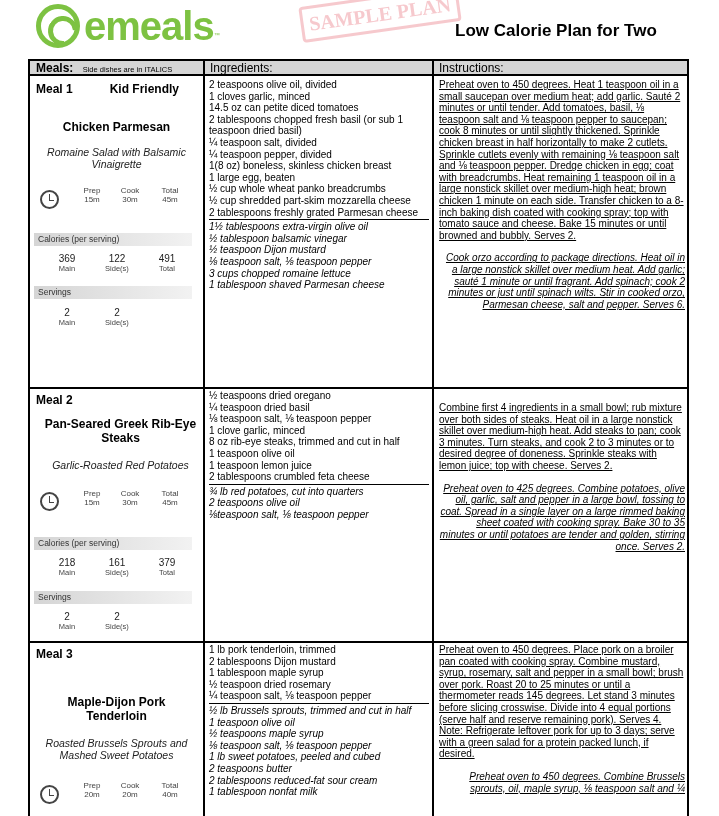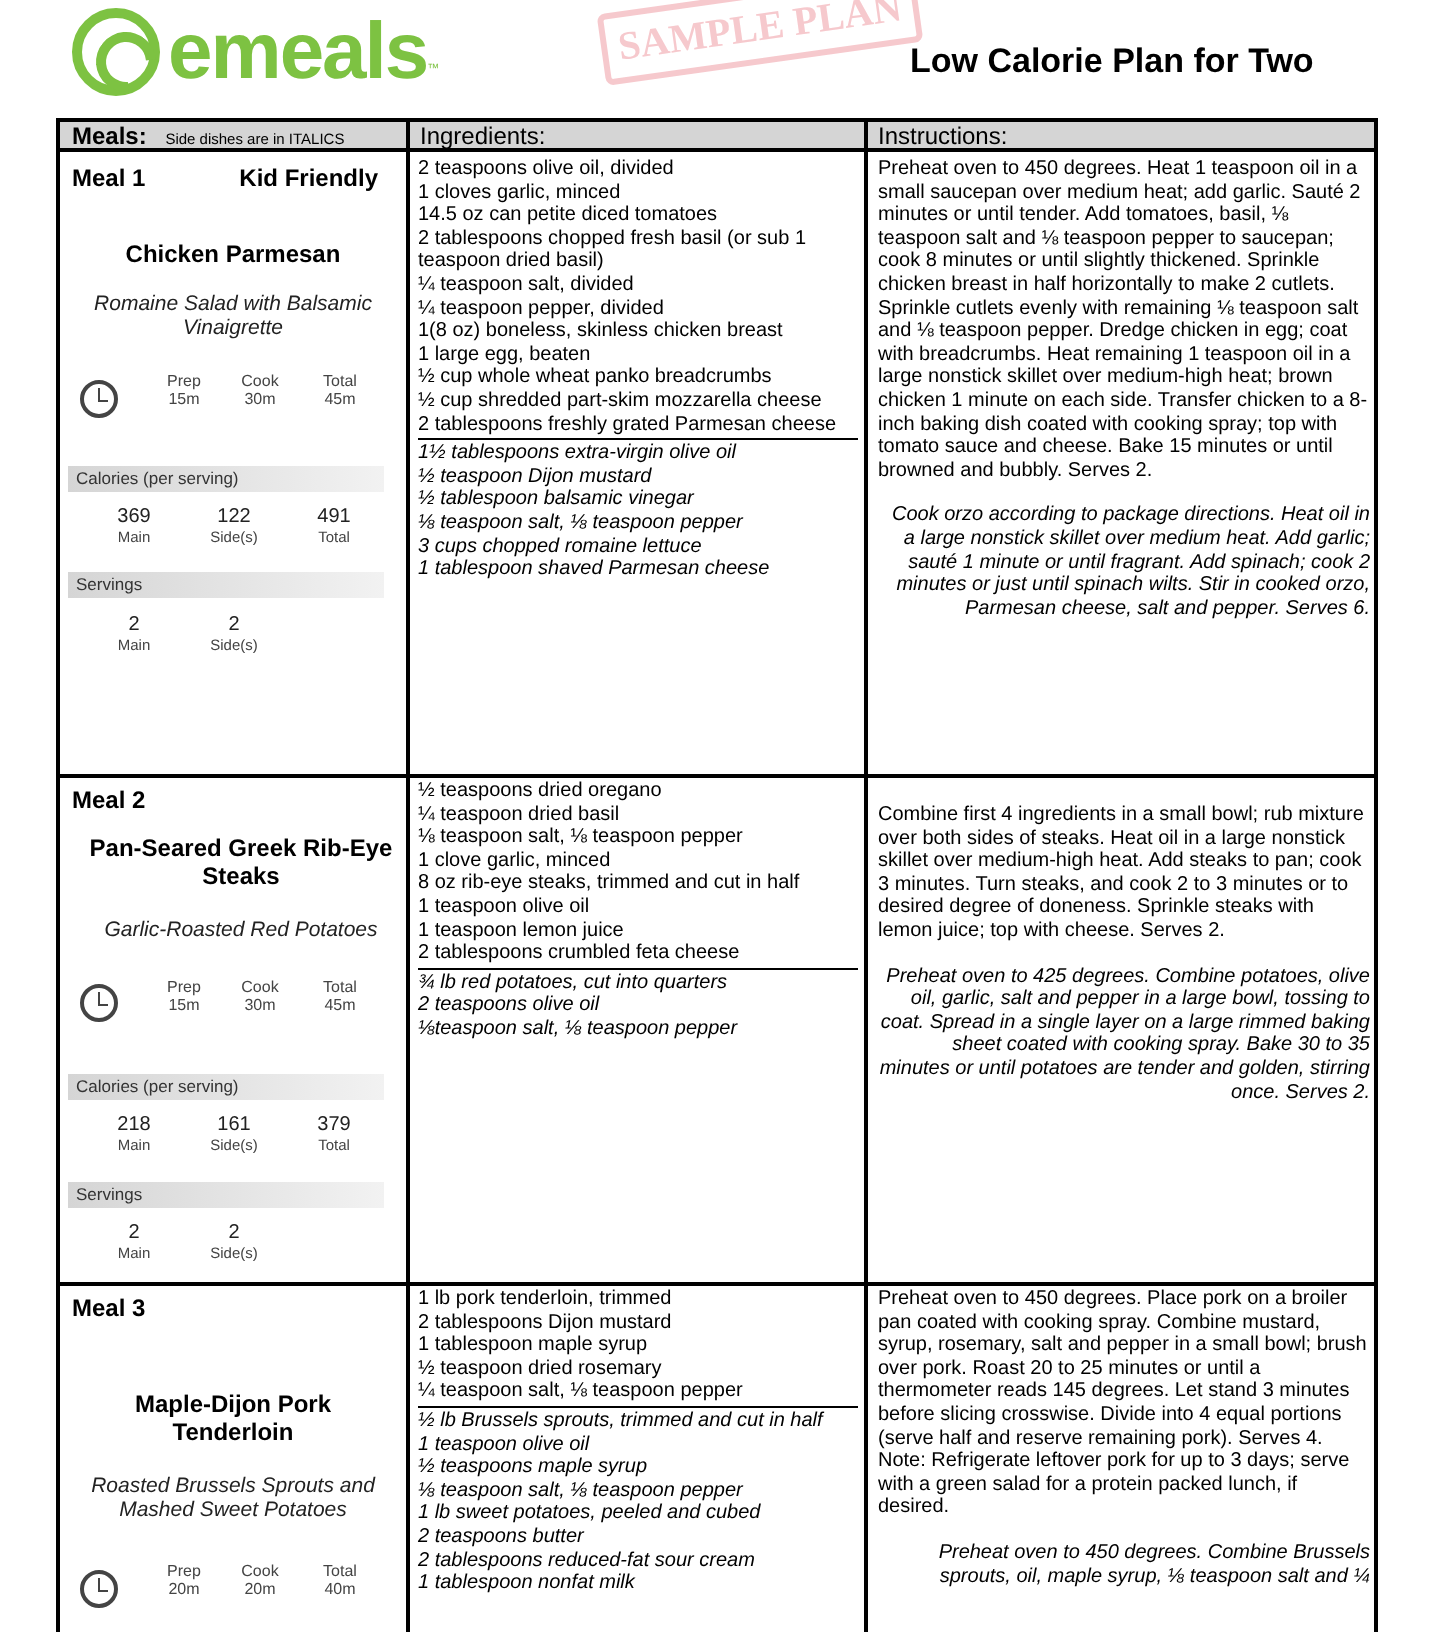--- a/index.html
+++ b/index.html
@@ -17,40 +17,40 @@
 
   .grid { position: absolute; left: 28px; top: 59px; width: 661px; height: 760px; border: 2px solid #000; }
   .col-div { position: absolute; top: 0; bottom: 0; width: 2px; background: #000; }
   .row-div { position: absolute; left: 0; right: 0; height: 2px; background: #000; }
   .head-row { position: absolute; left: 0; right: 0; top: 0; height: 15px; background: #d5d5d5; border-bottom: 2px solid #000; }
   .head-cell { position: absolute; top: 0; font-size: 12px; font-weight: bold; line-height: 14px; }
   .head-note { font-size: 7.5px; font-weight: normal; }
 
   .cell { position: absolute; overflow: hidden; }
   .meal-label { position: absolute; left: 6px; top: 4px; font-size: 12px; font-weight: bold; }
-  .kid-label { position: absolute; right: 14px; top: 4px; font-size: 12px; font-weight: bold; }
+  .kid-label { position: absolute; right: 24px; top: 4px; font-size: 12px; font-weight: bold; }
   .dish-name { position: absolute; left: 4px; right: 4px; text-align: center; font-size: 12px; font-weight: bold; line-height: 14px; }
   .side-name { position: absolute; left: 4px; right: 4px; text-align: center; font-size: 10.5px; font-style: italic; line-height: 12px; color: #222; }
 
   .clock { position: absolute; left: 10px; width: 19px; height: 19px; border: 2px solid #444; border-radius: 50%; }
   .clock::before { content: ""; position: absolute; left: 6.5px; top: 2px; width: 1.5px; height: 6px; background: #444; }
   .clock::after { content: ""; position: absolute; left: 7px; top: 7.5px; width: 5px; height: 1.5px; background: #444; }
   .stat { position: absolute; text-align: center; width: 40px; }
   .stat .lbl { font-size: 8px; color: #444; }
   .stat .val { font-size: 8px; color: #444; }
   .bar { position: absolute; left: 4px; width: 158px; height: 13px; background: linear-gradient(to right, #d5d5d5, #f2f2f2); font-size: 8.5px; line-height: 13px; padding-left: 4px; color: #333; }
   .nut { position: absolute; text-align: center; width: 42px; }
   .nut .num { font-size: 10px; color: #222; }
   .nut .sub { font-size: 7.5px; color: #444; }
 
   .lines { position: absolute; left: 4px; right: 3px; font-size: 10px; line-height: 11.6px; }
   .lines .it { font-style: italic; }
   .sep { border-top: 1px solid #000; margin: 1px 0; }
   .instr { position: absolute; left: 5px; right: 4px; font-size: 10px; line-height: 11.6px; }
-  .instr p { margin: 0; }
+  .instr p { margin: 0; text-decoration: underline; }
   .instr p.it { font-style: italic; margin-top: 11px; text-align: right; }
 </style>
 </head>
 <body>
 
 <div class="header">
   <div class="logo">
     <div class="logo-mark"></div>
     <span class="logo-text">emeals</span>
     <span class="logo-tm">™</span>
@@ -125,22 +125,22 @@
           <div>¼ teaspoon pepper, divided</div>
           <div>1(8 oz) boneless, skinless chicken breast</div>
           <div>1 large egg, beaten</div>
           <div>½ cup whole wheat panko breadcrumbs</div>
           <div>½ cup shredded part-skim mozzarella cheese</div>
           <div>2 tablespoons freshly grated Parmesan cheese</div>
         </div>
       <div class="sep"></div>
       <div class="it">
           <div>1½ tablespoons extra-virgin olive oil</div>
+          <div>½ tablespoon balsamic vinegar</div>
           <div>½ teaspoon Dijon mustard</div>
-          <div>½ tablespoon balsamic vinegar</div>
           <div>⅛ teaspoon salt, ⅛ teaspoon pepper</div>
           <div>3 cups chopped romaine lettuce</div>
           <div>1 tablespoon shaved Parmesan cheese</div>
         </div>
     </div>
   </div>
   <div class="cell" style="left:404px; top:17px; width:255px; height:309px;">
     <div class="instr" style="top:1px;">
       <p>Preheat oven to 450 degrees. Heat 1 teaspoon oil in a small saucepan over medium heat; add garlic. Sauté 2 minutes or until tender. Add tomatoes, basil, ⅛ teaspoon salt and ⅛ teaspoon pepper to saucepan; cook 8 minutes or until slightly thickened. Sprinkle chicken breast in half horizontally to make 2 cutlets. Sprinkle cutlets evenly with remaining ⅛ teaspoon salt and ⅛ teaspoon pepper. Dredge chicken in egg; coat with breadcrumbs. Heat remaining 1 teaspoon oil in a large nonstick skillet over medium-high heat; brown chicken 1 minute on each side. Transfer chicken to a 8-inch baking dish coated with cooking spray; top with tomato sauce and cheese. Bake 15 minutes or until browned and bubbly. Serves 2.</p>
       <p class="it">Cook orzo according to package directions. Heat oil in a large nonstick skillet over medium heat. Add garlic; sauté 1 minute or until fragrant. Add spinach; cook 2 minutes or just until spinach wilts. Stir in cooked orzo, Parmesan cheese, salt and pepper. Serves 6.</p>

